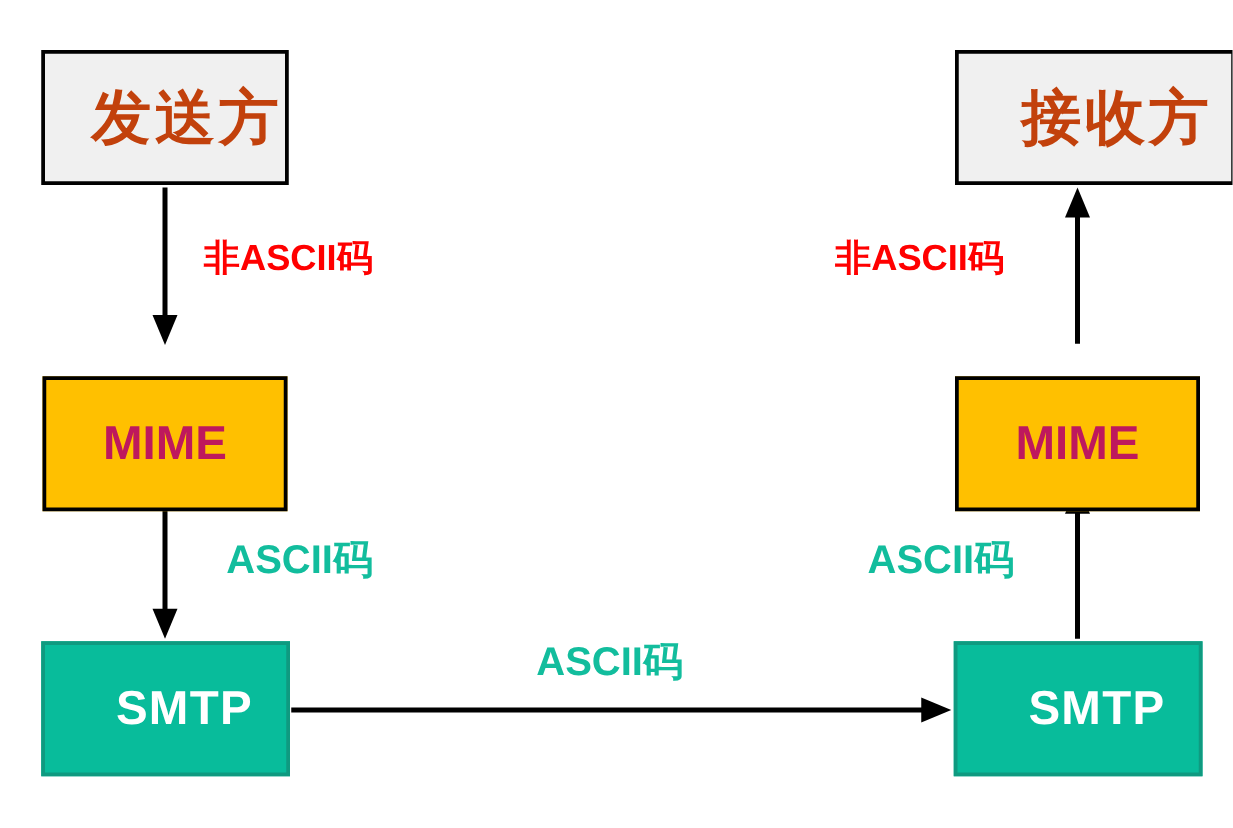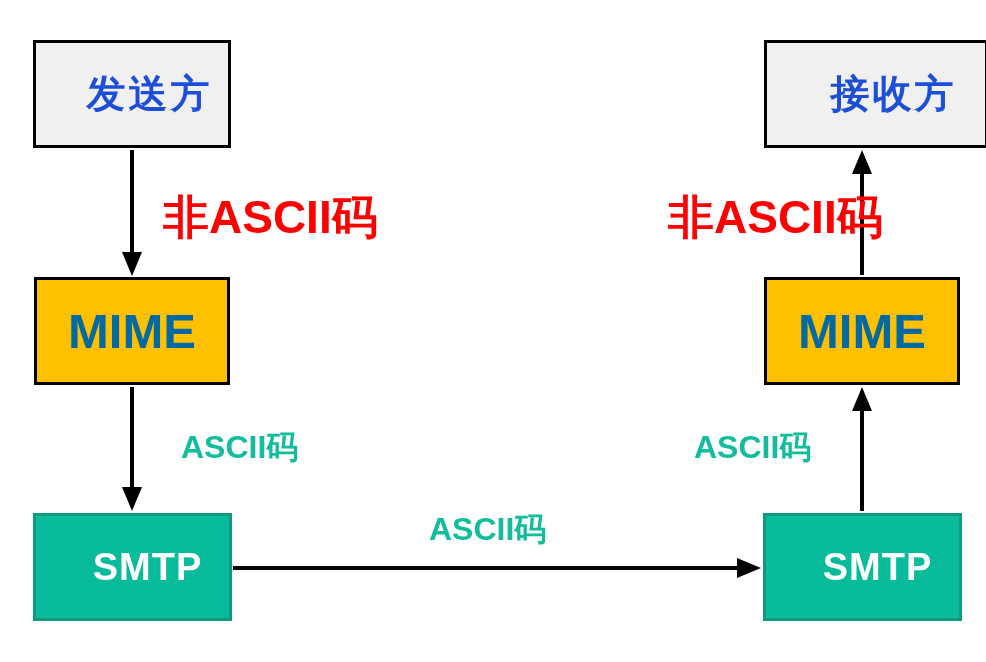--- a/index.html
+++ b/index.html
@@ -12,44 +12,44 @@
   .canvas { position: absolute; left: 0; top: 0; width: 986px; height: 662px; }
 
   .node {
     position: absolute; box-sizing: border-box;
     display: flex; align-items: center; justify-content: center;
     font-weight: bold; text-align: center;
   }
   .endpoint {
     background: var(--endpoint-fill, #f0f0f0);
     border: 3px solid var(--endpoint-border, #000000);
-    color: #1d4ed8; font-size: 39px; letter-spacing: 3px; padding-left: 35px;
+    color: #c2410c; font-size: 48px; letter-spacing: 3px; padding-left: 35px;
   }
   .mime {
     background: var(--mime-fill, #ffc000);
     border: 3px solid var(--mime-border, #000000);
-    color: #0369a1; font-size: 49px; letter-spacing: 0px;
+    color: #be185d; font-size: 38px; letter-spacing: 0px; margin-top: 24px;
   }
   .smtp {
     background: var(--smtp-fill, #08bc9b);
     border: 3px solid var(--smtp-border, #0f9a80);
     color: var(--smtp-text, #ffffff); font-size: 38px; letter-spacing: 1px; padding-left: 30px;
   }
 
   #n-sender     { left: 33px;  top: 40px;  width: 198px; height: 108px; }
   #n-receiver   { left: 764px; top: 40px;  width: 224px; height: 108px; }
   #n-mime-left  { left: 34px;  top: 277px; width: 196px; height: 108px; }
   #n-mime-right { left: 764px; top: 277px; width: 196px; height: 108px; }
   #n-smtp-left  { left: 33px;  top: 513px; width: 199px; height: 108px; }
   #n-smtp-right { left: 763px; top: 513px; width: 199px; height: 108px; }
 
   .edge-label {
     position: absolute; font-weight: bold; white-space: nowrap; line-height: 1.1;
   }
-  .red  { color: var(--non-ascii-color, #ff0000); font-size: 46px; }
+  .red  { color: var(--non-ascii-color, #ff0000); font-size: 29px; }
   .teal { color: var(--ascii-color, #12bd9d);    font-size: 32px; }
 
   #l-nonascii-left  { left: 163px; top: 192px; }
   #l-ascii-left     { left: 181px; top: 430px; }
   #l-ascii-mid      { left: 429px; top: 512px; }
   #l-ascii-right    { left: 694px; top: 430px; }
   #l-nonascii-right { left: 668px; top: 192px; }
 
   svg.arrows { position: absolute; left: 0; top: 0; pointer-events: none; }
   .arrow-line { stroke: var(--arrow-color, #000000); stroke-width: 4; }

